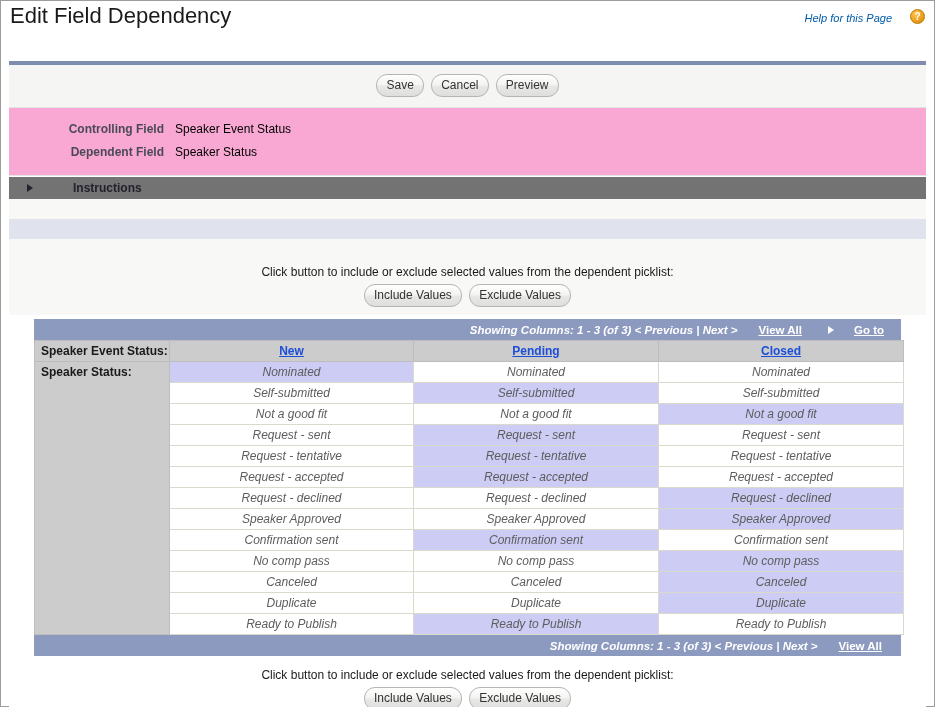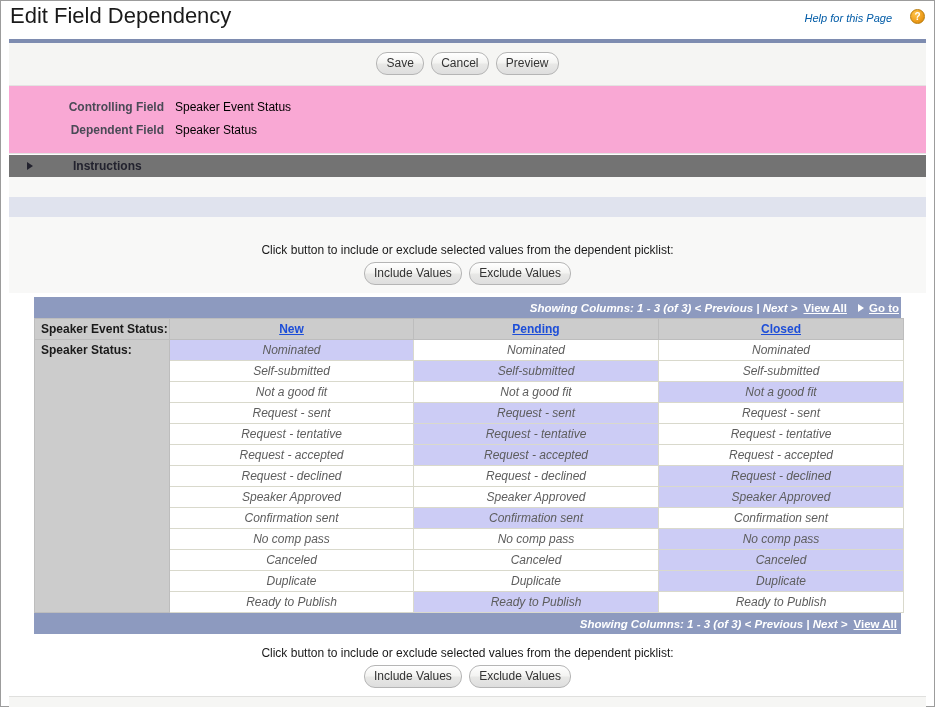--- a/index.html
+++ b/index.html
@@ -20,21 +20,21 @@
     width: 935px;
     height: 707px;
     box-sizing: border-box;
     border: 1px solid #9c9c9c;
     background: #ffffff;
   }
 
   
   .titlebar {
     position: relative;
-    height: 38px;
+    height: 60px;
     background: #ffffff;
     padding: 16px 10px;
     box-sizing: border-box;
   }
   .page-title {
     position: absolute;
     left: 9px;
     top: 2px;
     font-size: 22px;
     font-weight: normal;
@@ -208,21 +208,21 @@
     font-weight: bold;
     overflow: hidden;
     white-space: nowrap;
     font-family: "Liberation Sans", sans-serif;
   }
   .pagebar .pg-text { margin-right: 4px; font-style: italic; }
   .pagebar a {
     color: #ffffff;
     text-decoration: underline;
     font-weight: bold;
-    margin: 0 2px;
+    margin: 0 17px;
   }
   .pagebar .pg-arrow {
     display: inline-block;
     width: 0; height: 0;
     border-left: 6px solid #ffffff;
     border-top: 4px solid transparent;
     border-bottom: 4px solid transparent;
     margin: 0 3px 0 9px;
     vertical-align: middle;
   }

